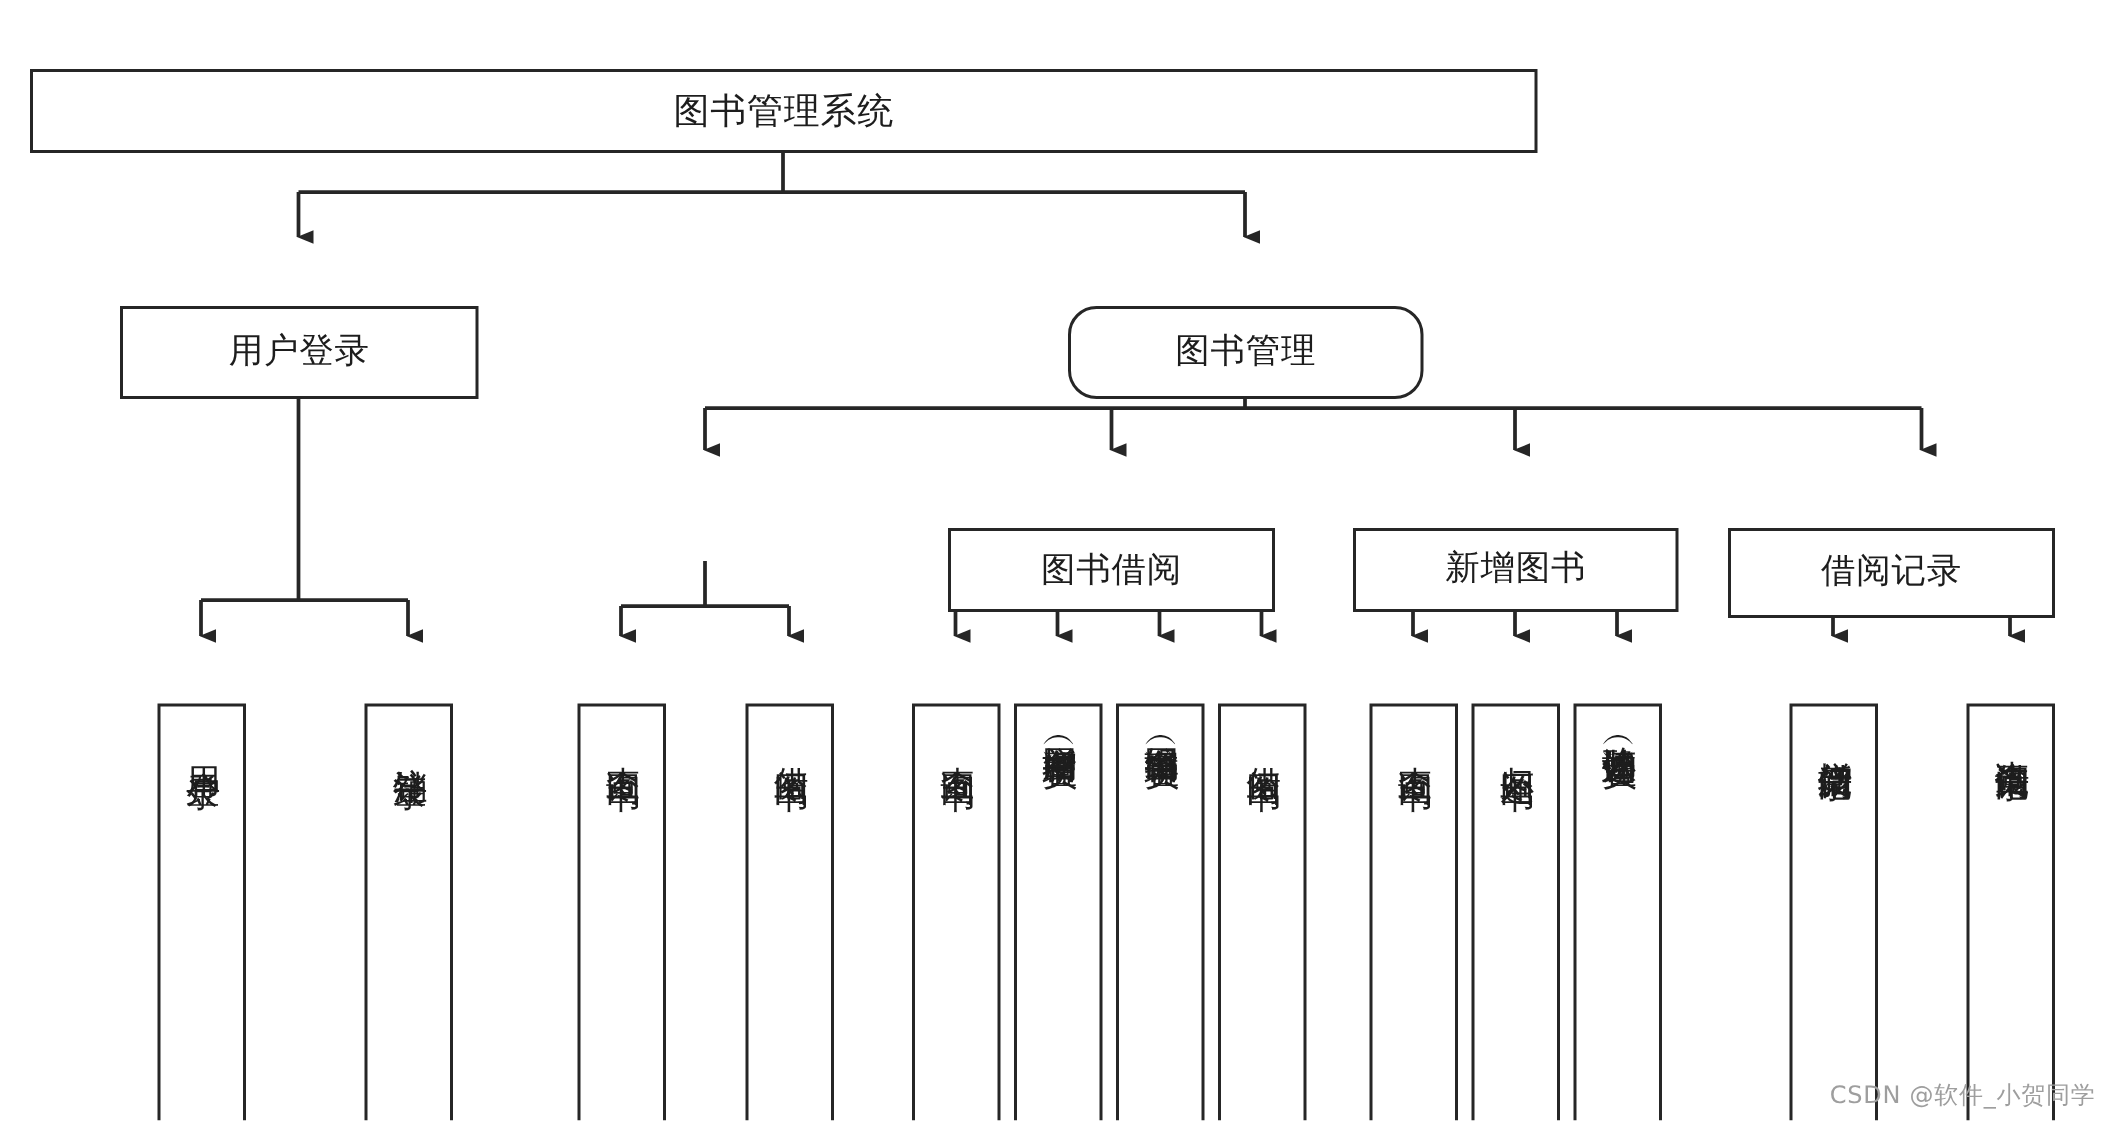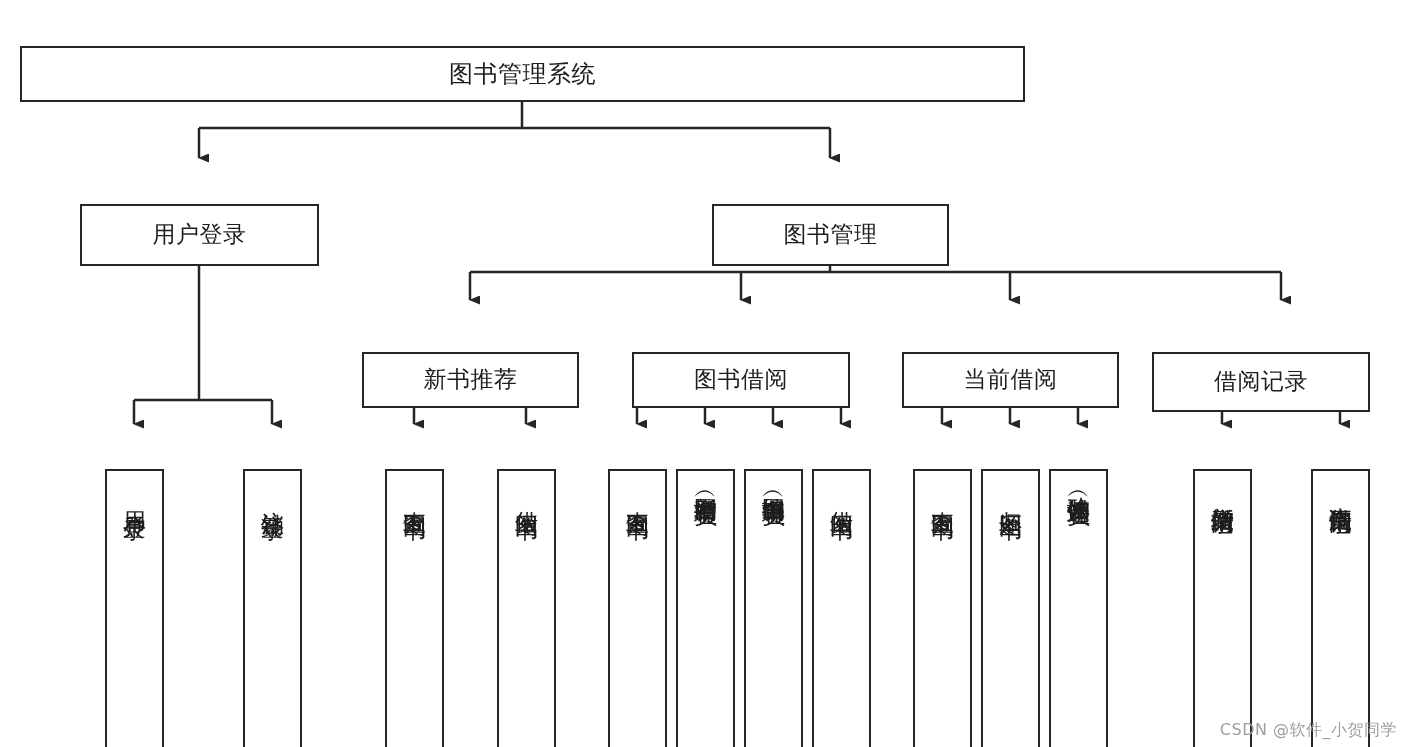--- a/index.html
+++ b/index.html
@@ -130,32 +130,29 @@
     </g>
   </svg>
 
   <div class="node h-node" id="n-root" style="left:20px; top:12px; width:1005px; height:56px;">
     <span class="lbl">图书管理系统</span>
   </div>
 
   <div class="node h-node" style="left:80px; top:170px; width:239px; height:62px;">
     <span class="lbl">用户登录</span>
   </div>
-  <div class="node h-node" style="left:712px; top:170px; width:237px; height:62px;">
+  <div class="node h-node" style="left:712px; top:170px; width:237px; height:62px;border-radius:19px;">
     <span class="lbl">图书管理</span>
   </div>
 
-  <div class="node h-node" style="left:362px; top:318px; width:217px; height:56px;">
-    <span class="lbl">新书推荐</span>
-  </div>
   <div class="node h-node" style="left:632px; top:318px; width:218px; height:56px;font-family:Liberation Serif, serif;">
     <span class="lbl">图书借阅</span>
   </div>
   <div class="node h-node" style="left:902px; top:318px; width:217px; height:56px;">
-    <span class="lbl">当前借阅</span>
+    <span class="lbl">新增图书</span>
   </div>
   <div class="node h-node" style="left:1152px; top:318px; width:218px; height:60px;">
     <span class="lbl">借阅记录</span>
   </div>
 
   <div class="node v-node" style="left:105px; top:435px; width:59px; height:298px;">
     <span class="lbl">用户登录</span>
   </div>
   <div class="node v-node" style="left:243px; top:435px; width:59px; height:298px;">
     <span class="lbl">注销登录</span>

